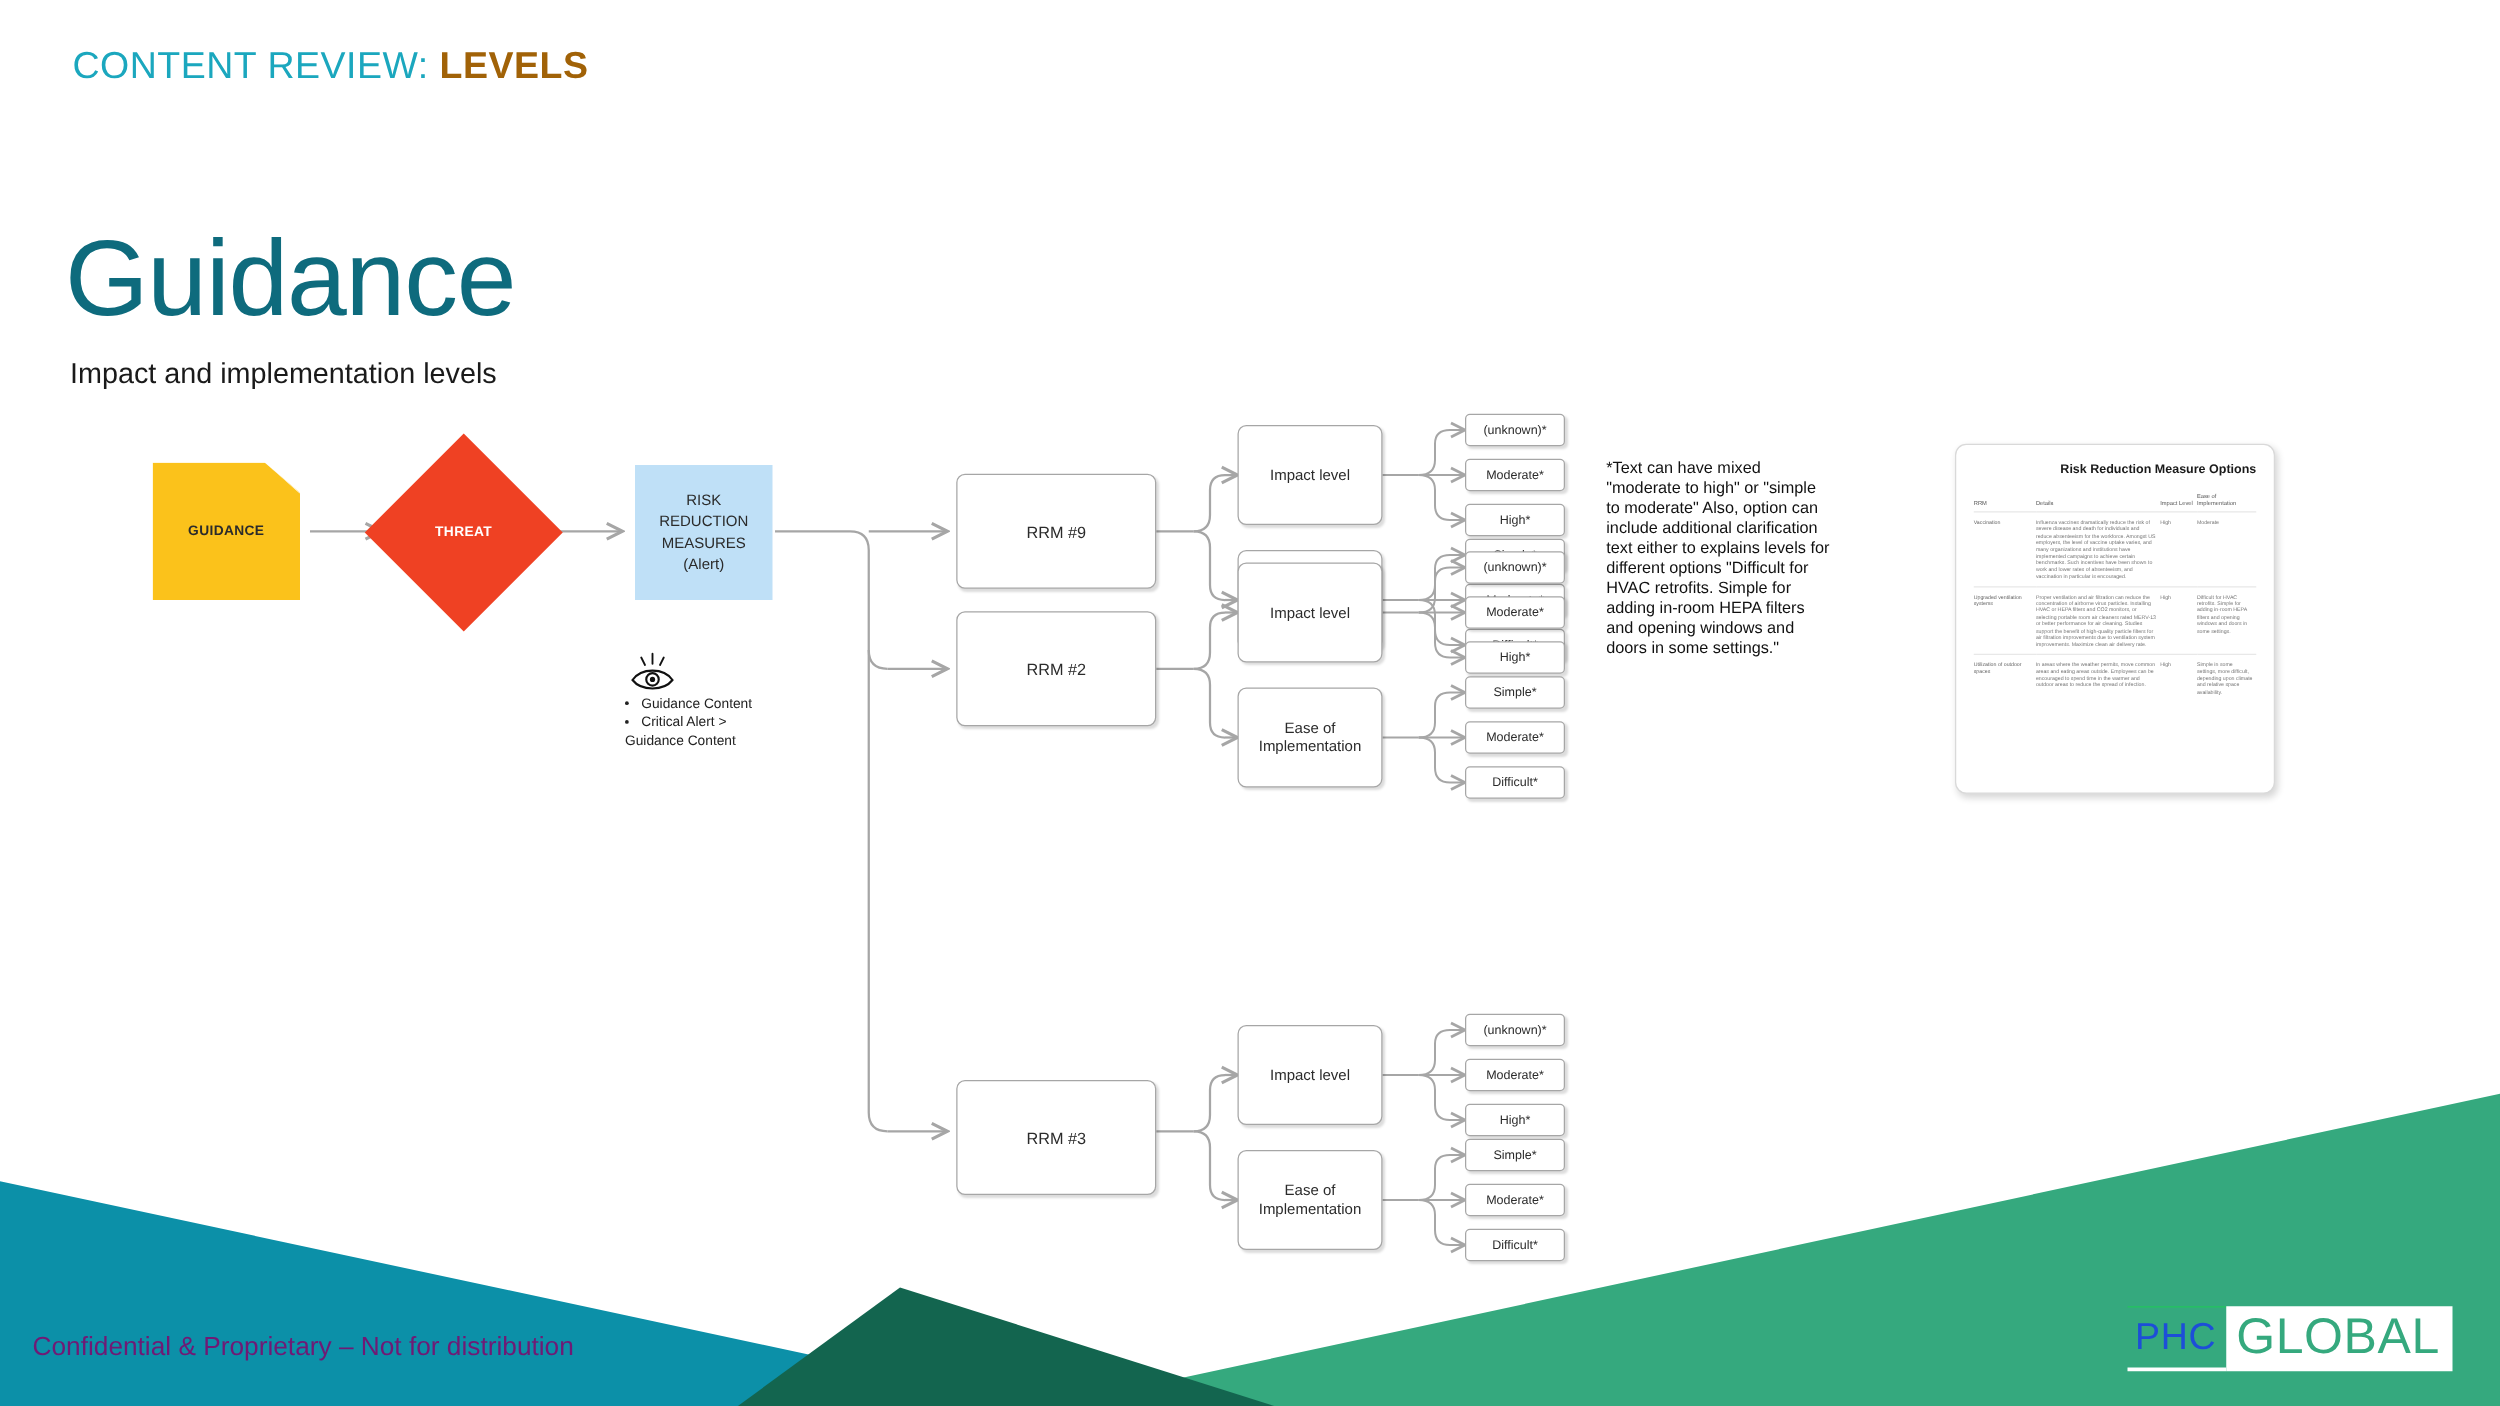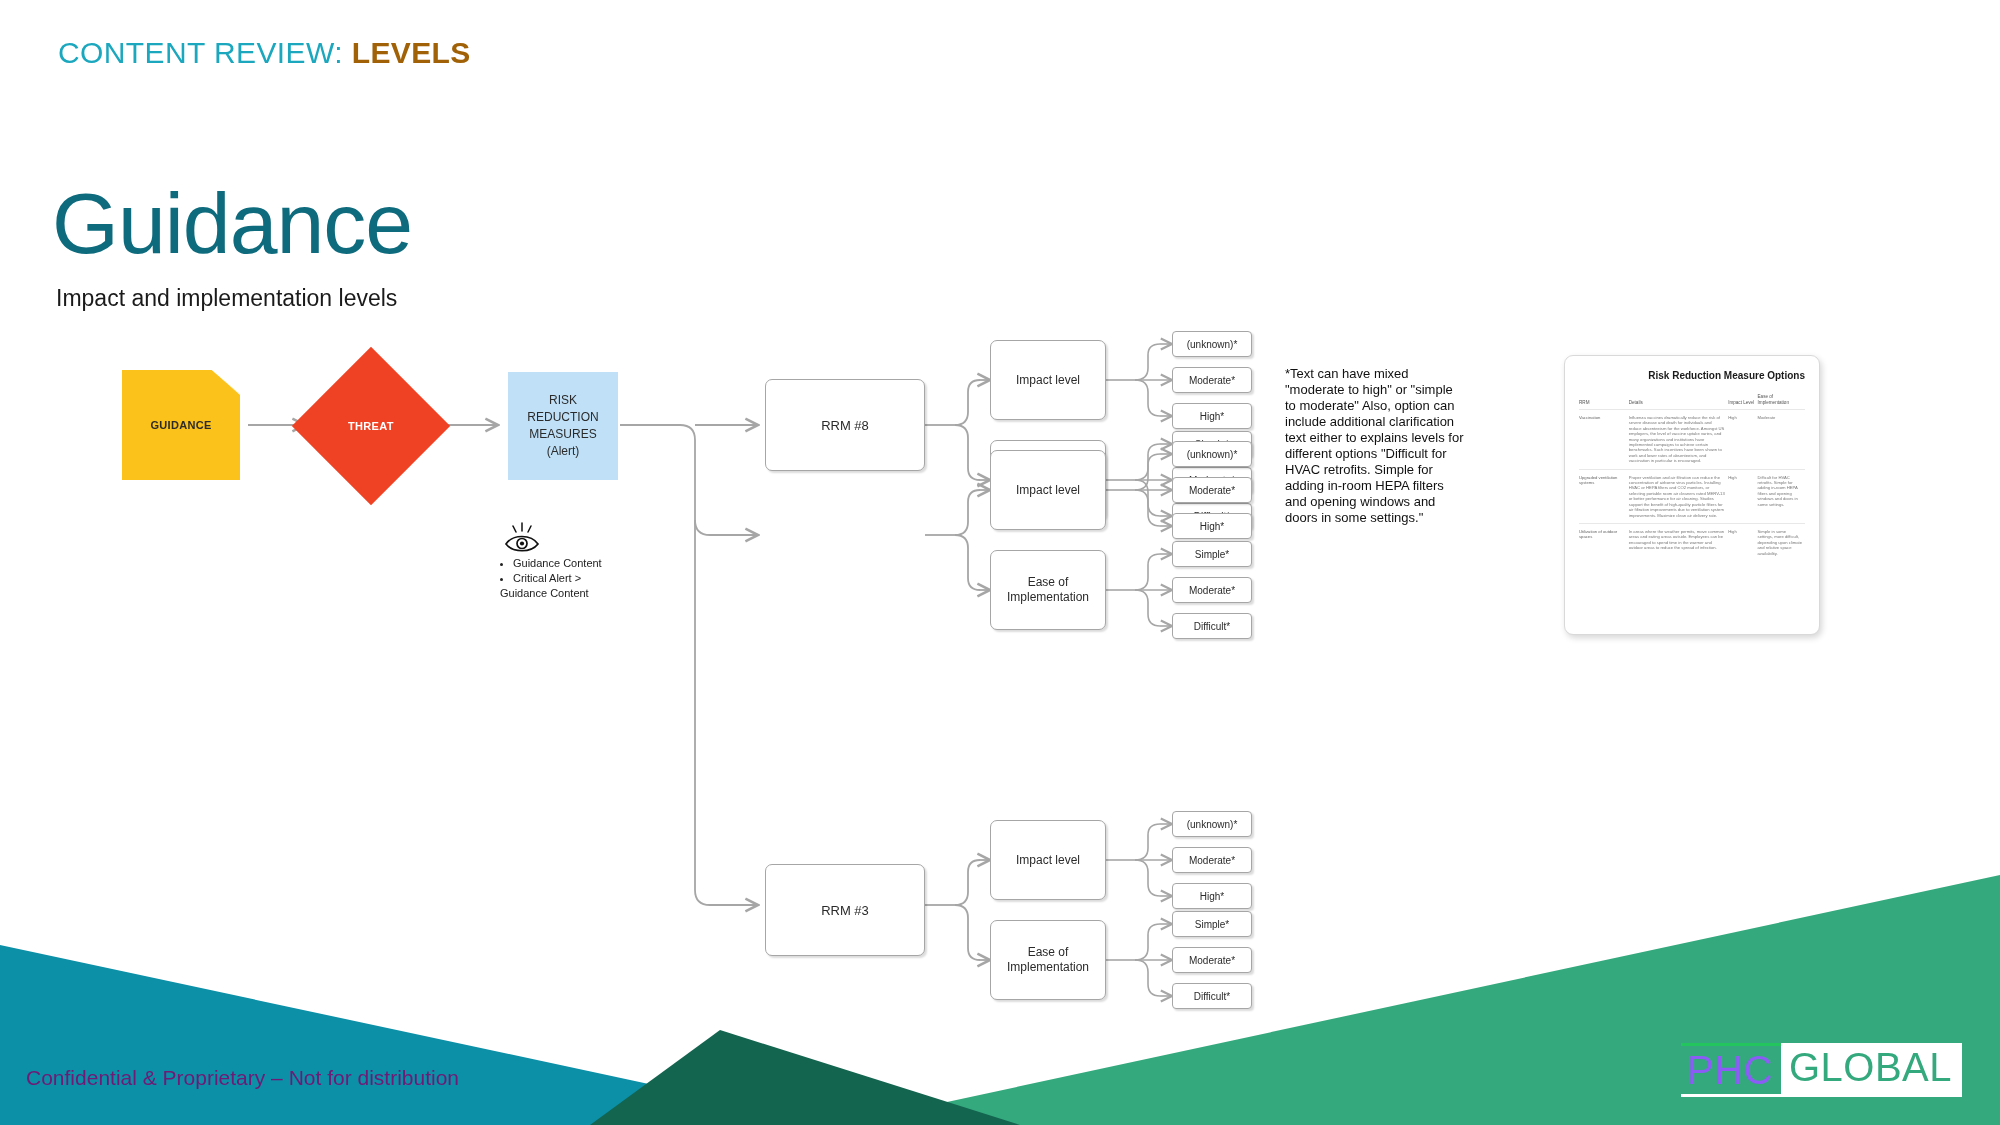--- a/index.html
+++ b/index.html
@@ -49,23 +49,23 @@
   }
 
   #footer-note {
     position: absolute; left: 26px; bottom: 35px;
     font-size: 21px; color: #701a75; white-space: nowrap; z-index: 5;
   }
 
   
   #logo { position: absolute; right: 38px; bottom: 28px; display: flex; align-items: stretch; z-index: 5; }
   #logo-phc {
-    color: #8b5cf6; font-size: 40px; font-weight: 400; letter-spacing: .5px;
+    color: #1d4ed8; font-size: 30px; font-weight: 400; letter-spacing: .5px;
     padding: 2px 8px 2px 6px;
-    border-top: 3px solid #22c55e; border-bottom: 3px solid #fff;
+    border-top: 1px solid #22c55e; border-bottom: 3px solid #fff;
     line-height: 44px;
   }
   #logo-global {
     background: #ffffff; color: #35A97E; font-size: 40px; font-weight: 400;
     letter-spacing: .5px; padding: 2px 10px 2px 8px; line-height: 44px;
   }
 
   
   #diagram { position: absolute; left: 0; top: 330px; width: 2000px; height: 700px; }
   #wires { position: absolute; left: 0; top: 0; width: 2000px; height: 700px; }
@@ -304,21 +304,21 @@
     </svg>
     <div id="annot-list">
       <ul>
         <li>Guidance Content</li>
         <li>Critical Alert &gt;</li>
       </ul>
       <span class="cont">Guidance Content</span>
     </div>
 
     <div class="node fbox rrm-box" style="left:765px;top:49px;">
-      <span>RRM #8</span>
+      <span>RRM #9</span>
     </div>
     <div class="node fbox mid-box" style="left:990px;top:10px;">
       <span>Impact level</span>
     </div>
     <div class="node fbox mid-box" style="left:990px;top:110px;">
       <span>Ease of</span>
       <span>Implementation</span>
     </div>
     <div class="node fbox leaf-box" style="left:1172px;top:1px;">
         <span>(unknown)*</span>
@@ -332,20 +332,23 @@
     <div class="node fbox leaf-box" style="left:1172px;top:101px;">
         <span>Simple*</span>
       </div>
     <div class="node fbox leaf-box" style="left:1172px;top:137px;">
         <span>Moderate*</span>
       </div>
     <div class="node fbox leaf-box" style="left:1172px;top:173px;">
         <span>Difficult*</span>
       </div>
 
+    <div class="node fbox rrm-box" style="left:765px;top:159px;">
+      <span>RRM #2</span>
+    </div>
     <div class="node fbox mid-box" style="left:990px;top:120px;">
       <span>Impact level</span>
     </div>
     <div class="node fbox mid-box" style="left:990px;top:220px;">
       <span>Ease of</span>
       <span>Implementation</span>
     </div>
     <div class="node fbox leaf-box" style="left:1172px;top:111px;">
         <span>(unknown)*</span>
       </div>

